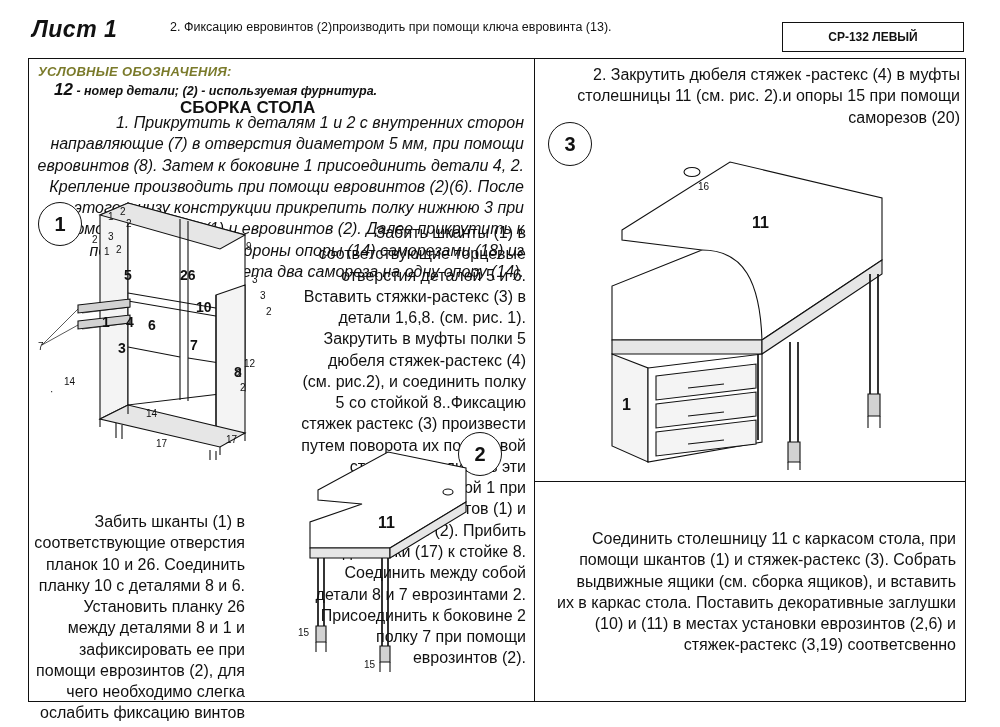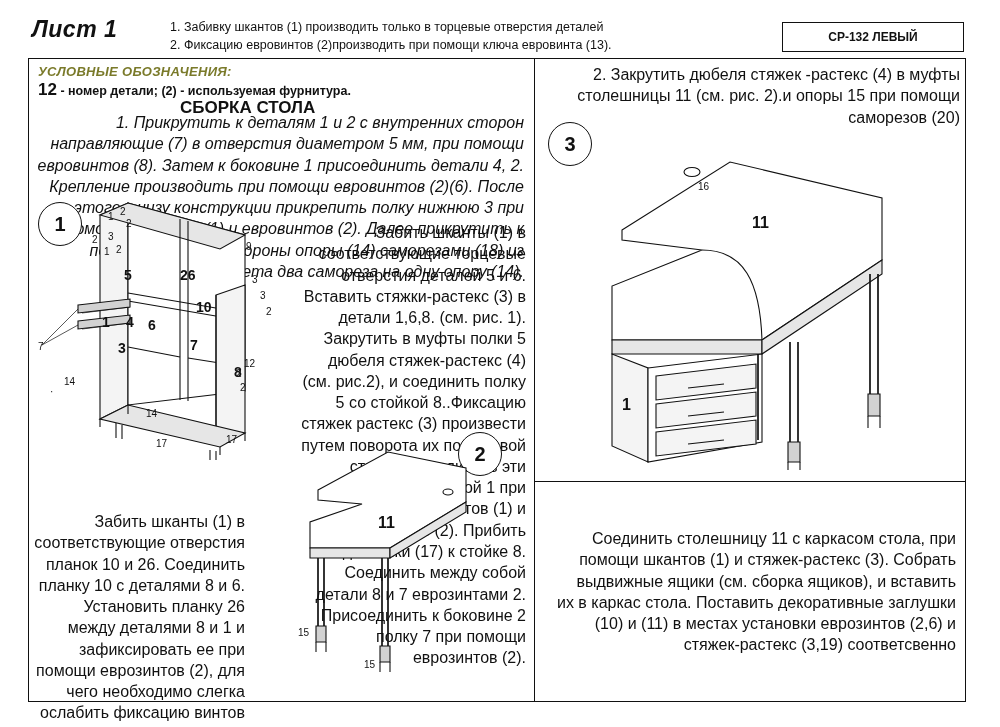--- a/index.html
+++ b/index.html
@@ -81,24 +81,25 @@
     left: 38px;
     top: 64px;
     font-size: 13px;
     font-weight: bold;
     font-style: italic;
     color: #7a7a2a;
     letter-spacing: .3px;
   }
   .legend-line {
     position: absolute;
-    left: 38px;
+    left: 54px;
     top: 80px;
     font-size: 12.5px;
     font-weight: bold;
+    font-style: italic;
   }
   .legend-num {
     font-size: 17px;
     font-weight: bold;
   }
   .assembly-title {
     position: absolute;
     left: 180px;
     top: 98px;
     font-size: 17px;
@@ -154,21 +155,20 @@
   .lbl-bb{ font-family: "Liberation Sans", sans-serif; font-size: 16px; font-weight: bold; fill: #111; }
 </style>
 </head>
 <body>
 
 <div id="page">
 
   <div class="sheet-title">Лист 1</div>
 
   <div class="header-notes">
-    <div>1. Забивку шкантов (1) производить только в торцевые отверстия деталей</div>
     <div>2. Фиксацию евровинтов (2)производить при помощи ключа евровинта (13).</div>
   </div>
 
   <div class="model-box">СР-132 ЛЕВЫЙ</div>
 
   <div class="frame"></div>
   <div class="vdivider"></div>
   <div class="hdivider-right"></div>
 
   <div class="legend-title">УСЛОВНЫЕ ОБОЗНАЧЕНИЯ:</div>

